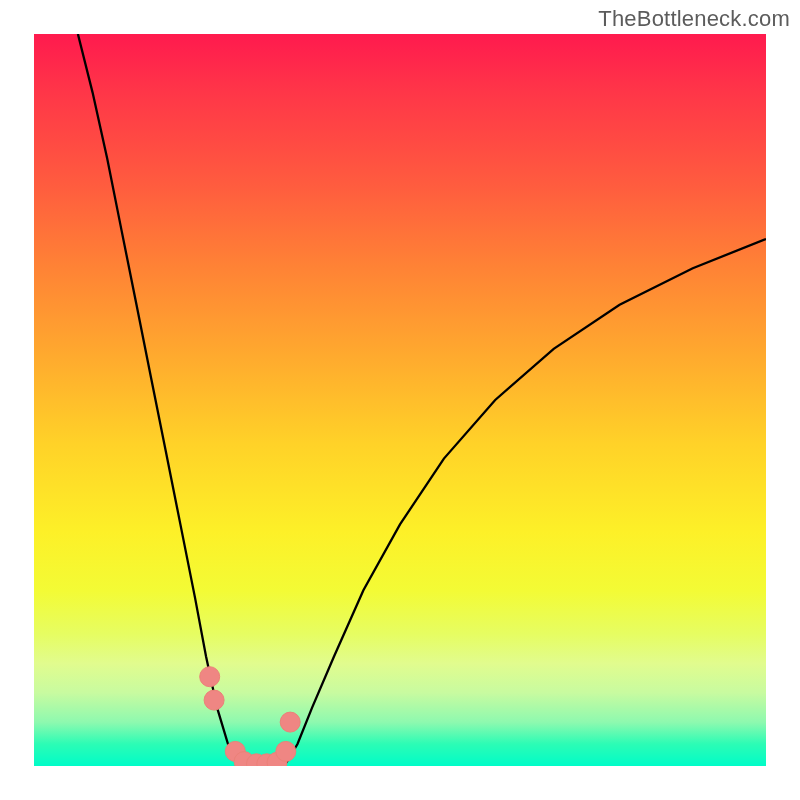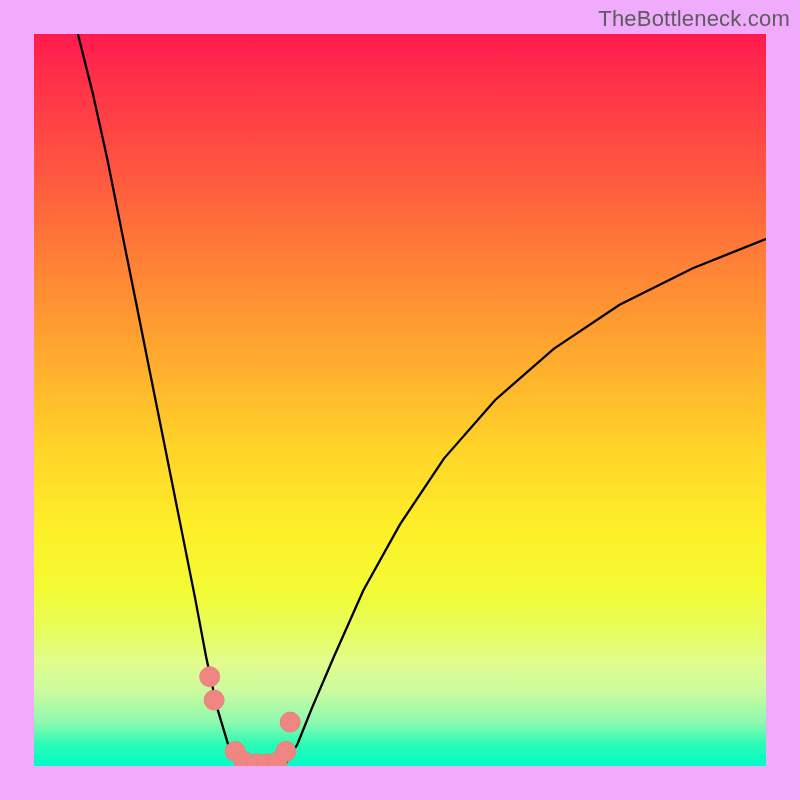--- a/index.html
+++ b/index.html
@@ -9,21 +9,21 @@
     height: 800px;
     background: #000000;
     overflow: hidden;
   }
   .frame {
     position: absolute;
     top: 0;
     left: 0;
     width: 800px;
     height: 800px;
-    background: #f0abfc;
+    background: #ffffff;
     box-sizing: border-box;
   }
   .plot {
     position: absolute;
     top: 34px;
     left: 34px;
     width: 732px;
     height: 732px;
     
     background: linear-gradient(

